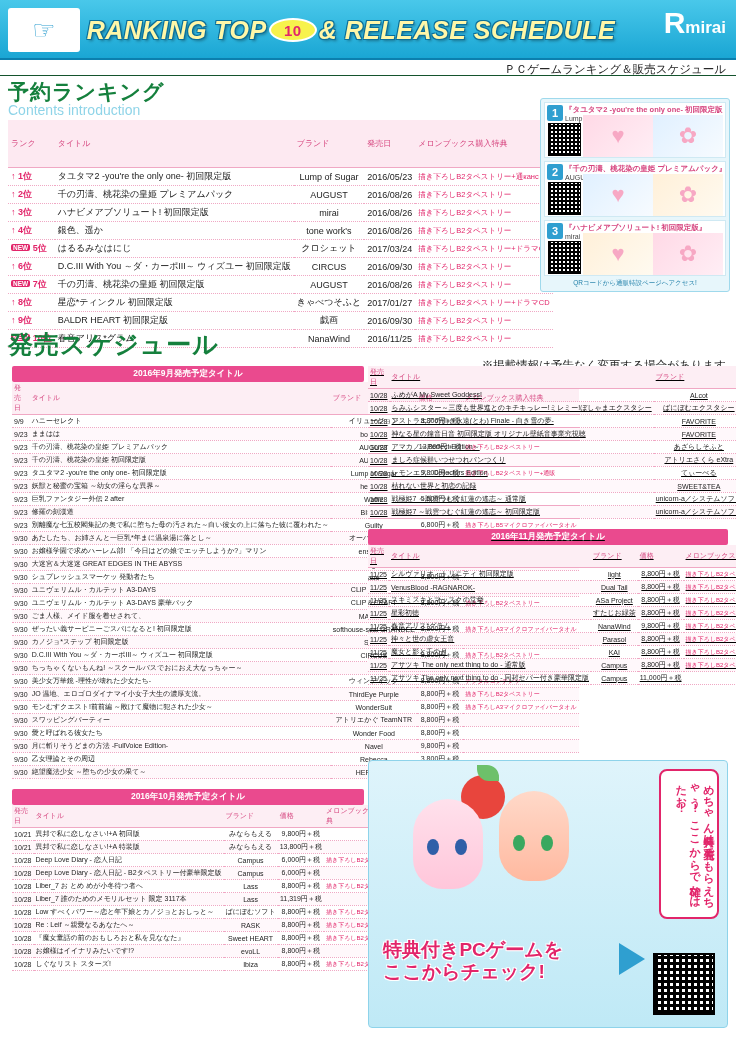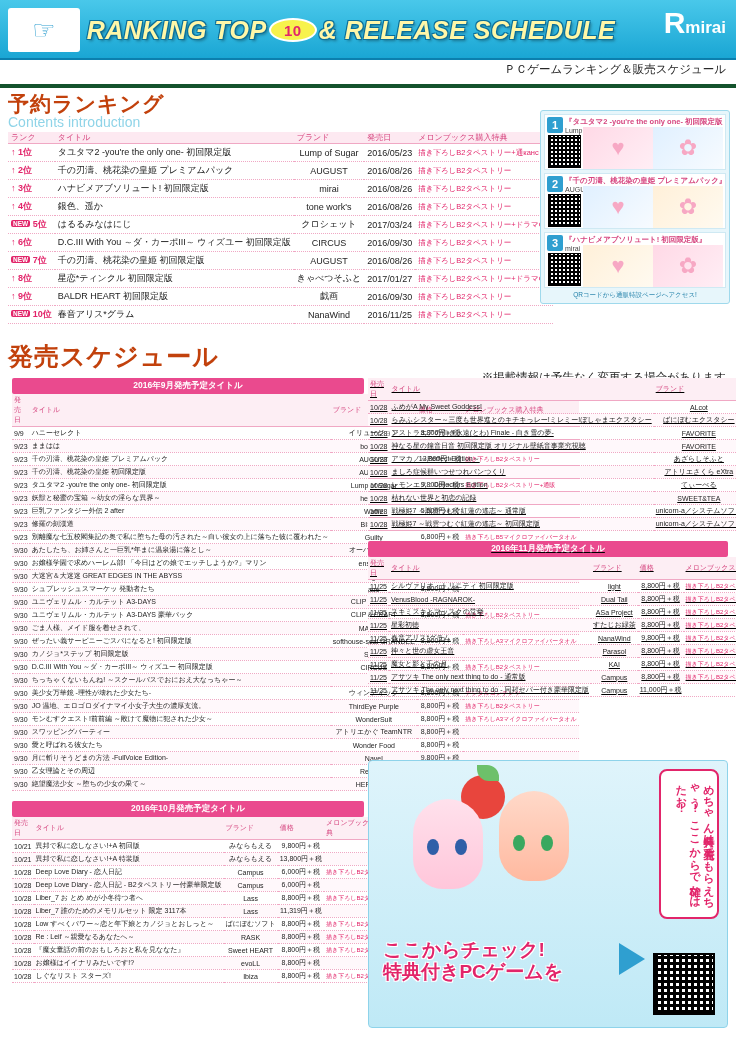--- a/index.html
+++ b/index.html
@@ -39,37 +39,37 @@
     margin:0 2px; text-shadow:none; border:2px solid #fff;
     vertical-align: middle;
   }
   .hdr-right {
     position:absolute; right:10px; top:6px; color:#fff; font-weight:bold;
   }
   .hdr-right .big { font-size: 30px; }
   .hdr-right .small { font-size: 17px; }
 
   .subhdr {
-    position:relative; height: 28px; background:#fff;
-    border-bottom:4px solid #14532d;
+    position:relative; height: 16px; background:#fff;
+    border-bottom:1px solid #14532d;
   }
   .subhdr .s-text {
     position:absolute; right: 10px; top: 2px;
     font-size: 11.5px; color:#222;
   }
 
   
   .rank-sec { position:relative; height: 250px; padding: 4px 8px 0 8px; }
-  .sec-title-pink { color:#c2410c; font-weight:bold; font-size:21px; letter-spacing:1px;}
+  .sec-title-pink { color:#15803d; font-weight:bold; font-size:21px; letter-spacing:1px;}
   .sec-sub { color:#8fd4e8; font-size:14px; margin-top:-4px;}
   .rank-left { position:absolute; left:8px; top:2px; width:524px; }
   .rank-table { width: 100%; border-collapse: collapse; margin-top:2px; font-size:9px;}
   .rank-table th {
     background:#fde9f1; color:#d6457f; font-size:8px; font-weight:normal;
-    border-bottom:1px solid #f0a8c4; padding:0 3px; text-align:left;
+    border-bottom:1px solid #f0a8c4; padding:18px 3px; text-align:left;
   }
   .rank-table td {
     border-bottom:1px dotted #f0a8c4; padding:2px 3px; color:#222; font-size:9px;
     white-space:nowrap; overflow:hidden;margin-left:31px;
   }
   .rank-table td.c-rank { width:44px; color:#e2256a; font-weight:bold; }
   .rank-table td.c-title { width:236px; }
   .rank-table td.c-brand { width:88px; text-align:center; }
   .rank-table td.c-date { width:62px; text-align:center; }
   .rank-table td.c-bonus { width:94px; color:#e2256a; font-size:7.5px; }
@@ -826,20 +826,20 @@
         <div class="eye" style="left:14px;top:40px"></div>
         <div class="eye" style="left:42px;top:40px"></div>
       </div>
       <div class="face face-2">
         <div class="eye g" style="left:14px;top:44px"></div>
         <div class="eye g" style="left:42px;top:44px"></div>
       </div>
     </div>
     <div class="bubble">めちゃん特典は先着でもらえちゃう!ここからで確かはたお!</div>
     <div class="banner-cta">
+      <div>特典付きPCゲームを</div>
       <div>ここからチェック!</div>
-      <div>特典付きPCゲームを</div>
     </div>
     <div class="banner-arrow"></div>
     <div class="banner-qr"></div>
   </div>
 
 </div>
 
 </body></html>

